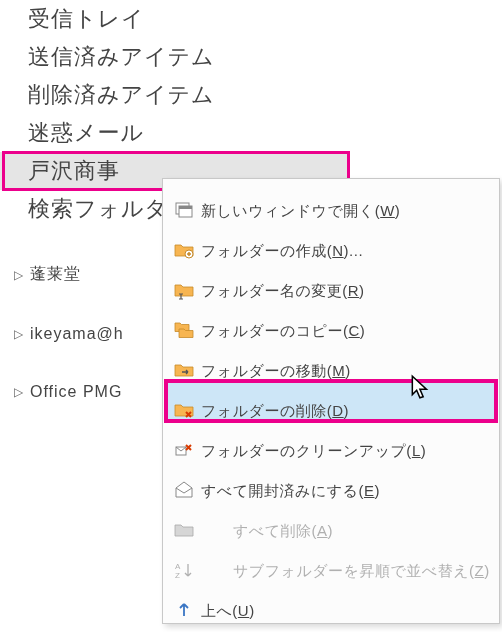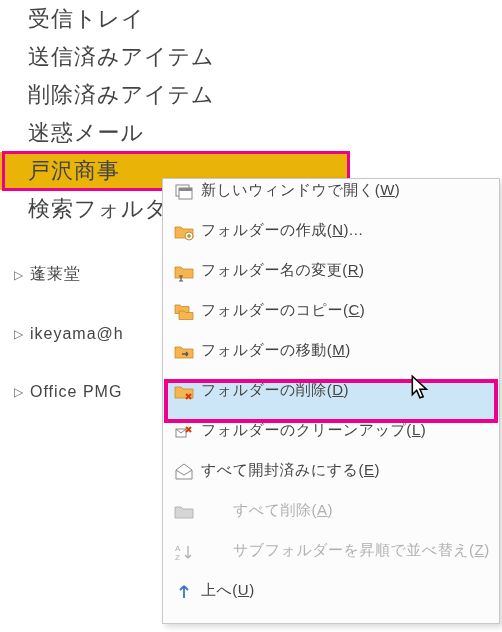--- a/index.html
+++ b/index.html
@@ -23,21 +23,21 @@
   }
   .folder-item {
     padding: 4px 0 4px 28px;
     font-size: 22px;
     letter-spacing: 1px;
     color: #444;
     cursor: default;
     white-space: nowrap;
   }
   .folder-item.sel {
-    background: #eab308;
+    background: #e5e5e5;
     position: relative;
   }
   .folder-item.sel::after {
     content: "";
     position: absolute;
     left: 2px; right: 0; top: -1px; bottom: -1px;
     border: 3px solid #ec008c;
     pointer-events: none;
   }
   .tree-item {
@@ -63,21 +63,21 @@
     left: 162px;
     top: 178px;
     width: 338px;
     background: #fcfcfc;
     border: 1px solid #c8c8c8;
     box-shadow: 3px 3px 6px rgba(0,0,0,0.15);
     padding: 2px;
   }
   .menu-item {
     display: flex;
-    align-items: flex-start;
+    align-items: flex-end;
     height: 40px;
     padding: 0 6px 0 2px;
     color: #444;
     cursor: default;
     position: relative;
   }
   .menu-item.disabled { color: #b0b0b0; gap: 32px; }
   .menu-item.hover {
     background: #cde6f7;
   }

